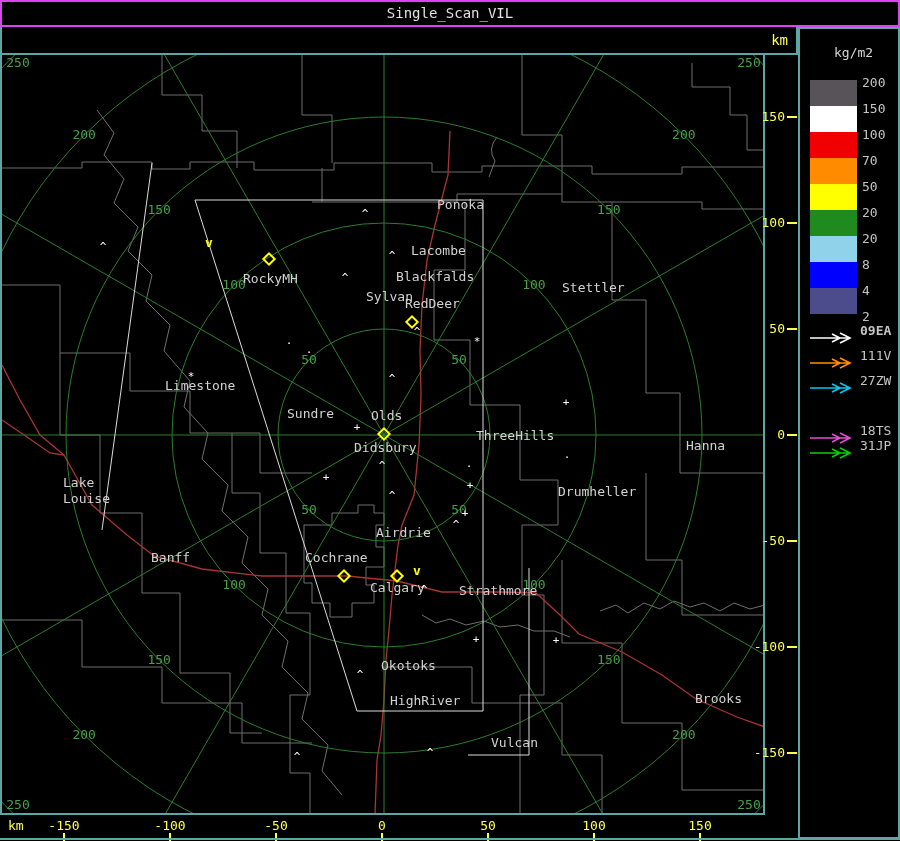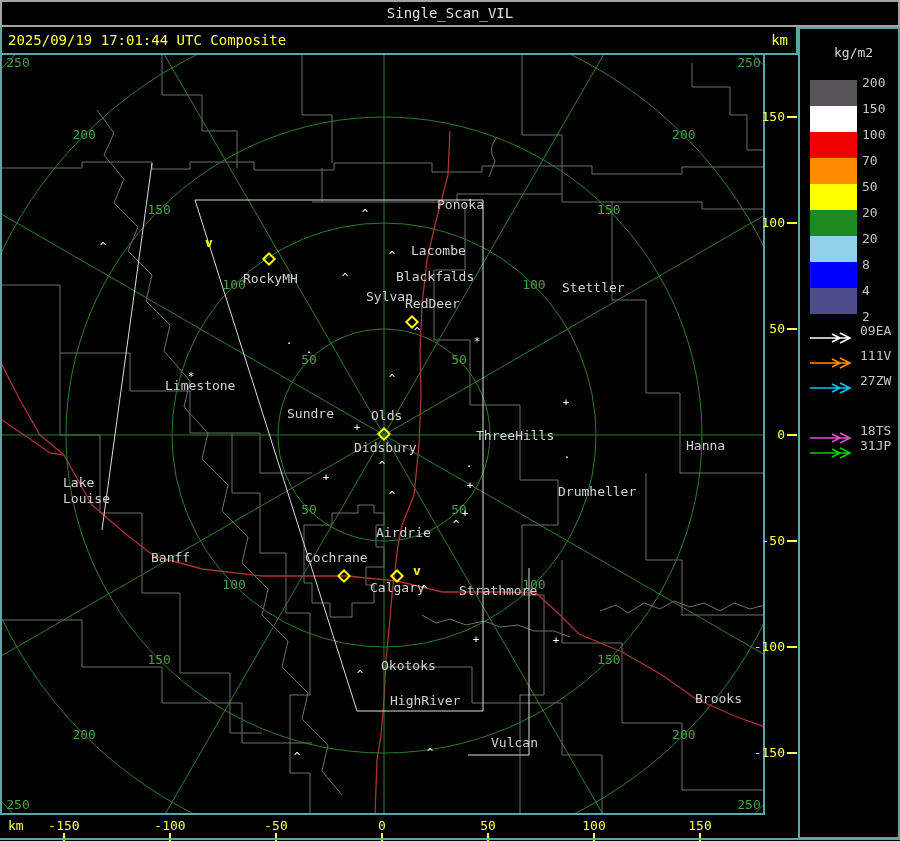--- a/index.html
+++ b/index.html
@@ -1,18 +1,18 @@
 <!DOCTYPE html>
 <html><head>
 <meta charset="utf-8">
 <style>
   html,body{margin:0;padding:0;background:#000;width:900px;height:841px;overflow:hidden;
     font-family:"DejaVu Sans Mono","Liberation Mono",monospace;}
   .abs{position:absolute;box-sizing:border-box;}
-  #titlebar{left:0;top:0;width:900px;height:27px;border:2px solid #a3a3a3;background:#000;
+  #titlebar{left:0;top:0;width:900px;height:27px;border:2px solid #d946ef;background:#000;
     color:#e2e2e2;font-size:14px;text-align:center;line-height:23px;}
   #infobar{left:0;top:27px;width:798px;height:28px;border:2px solid #5ca6a6;border-top:none;background:#000;}
   #timestamp{position:absolute;left:6px;top:5px;color:#ffff4e;font-size:14px;}
   #infokm{position:absolute;right:8px;top:5px;color:#ffff4e;font-size:14px;}
   #mapwrap{left:0;top:55px;width:765px;height:760px;background:#000;border-left:2px solid #5ca6a6;border-right:2px solid #5ca6a6;}
   #mapsvg{position:absolute;left:0;top:0;}
   #rightaxis{left:765px;top:55px;width:33px;height:760px;background:#000;}
   #rightaxis .lab{position:absolute;right:13px;color:#ffff4e;font-size:13px;}
   #rightaxis .tick{position:absolute;right:1px;width:10px;height:2px;background:#ffff4e;}
   #bottombar{left:0;top:815px;width:798px;height:26px;background:#000;}
@@ -29,21 +29,20 @@
   #maptopline{left:0;top:813px;width:765px;height:2px;background:#5ca6a6;}
 </style>
 </head>
 <body>
 
 <div id="titlebar" class="abs">
   <span>Single_Scan_VIL</span>
 </div>
 
 <div id="infobar" class="abs">
-  <span id="timestamp">2025/09/19 17:01:44 UTC Composite</span>
   <span id="infokm">km</span>
 </div>
 
 <div id="mapwrap" class="abs">
   <svg id="mapsvg" width="761" height="758" viewBox="0 0 761 758">
       <path d="M0,113 H80 V107 H150 V114 H188 V107 H252 V115 H332 V108 H362" stroke="#6f6f6f" fill="none" stroke-width="1"></path>
       <path d="M362,108 H430 V117 H480 V111 H590 V119 H680 V112 H763" stroke="#6f6f6f" fill="none" stroke-width="1"></path>
       <path d="M310,147 H455 V139 H560 V147 H700 V154 H763" stroke="#6f6f6f" fill="none" stroke-width="1"></path>
       <path d="M320,113 V147" stroke="#6f6f6f" fill="none" stroke-width="1"></path>
       <path d="M160,0 V40 H200 V76 H235 V113" stroke="#6f6f6f" fill="none" stroke-width="1"></path>
@@ -217,21 +216,21 @@
     <span class="swlab" style="top: 46px;">200</span>
     <span class="swlab" style="top: 72px;">150</span>
     <span class="swlab" style="top: 98px;">100</span>
     <span class="swlab" style="top: 124px;">70</span>
     <span class="swlab" style="top: 150px;">50</span>
     <span class="swlab" style="top: 176px;">20</span>
     <span class="swlab" style="top: 202px;">20</span>
     <span class="swlab" style="top: 228px;">8</span>
     <span class="swlab" style="top: 254px;">4</span>
     <span class="swlab" style="top: 280px;">2</span>
-    <div class="trkrow" style="top: 301px;"><svg width="46" height="14">
+    <div class="trkrow" style="top: 301px; font-weight: bold;"><svg width="46" height="14">
         <path d="M2,7 H42 M32,2 L42,7 L32,12 M24,3 L32,7 L24,11" stroke="#ffffff" fill="none" stroke-width="1.6"></path>
       </svg><span class="trklab">09EA</span></div>
     <div class="trkrow" style="top: 326px;"><svg width="46" height="14">
         <path d="M2,7 H42 M32,2 L42,7 L32,12 M24,3 L32,7 L24,11" stroke="#ff9000" fill="none" stroke-width="1.6"></path>
       </svg><span class="trklab">111V</span></div>
     <div class="trkrow" style="top: 351px;"><svg width="46" height="14">
         <path d="M2,7 H42 M32,2 L42,7 L32,12 M24,3 L32,7 L24,11" stroke="#00c8f0" fill="none" stroke-width="1.6"></path>
       </svg><span class="trklab">27ZW</span></div>
     <div class="trkrow" style="top: 376px; margin-top: 40px;"><svg width="46" height="14">
         <path d="M2,7 H42 M32,2 L42,7 L32,12 M24,3 L32,7 L24,11" stroke="#00d000" fill="none" stroke-width="1.6"></path>

